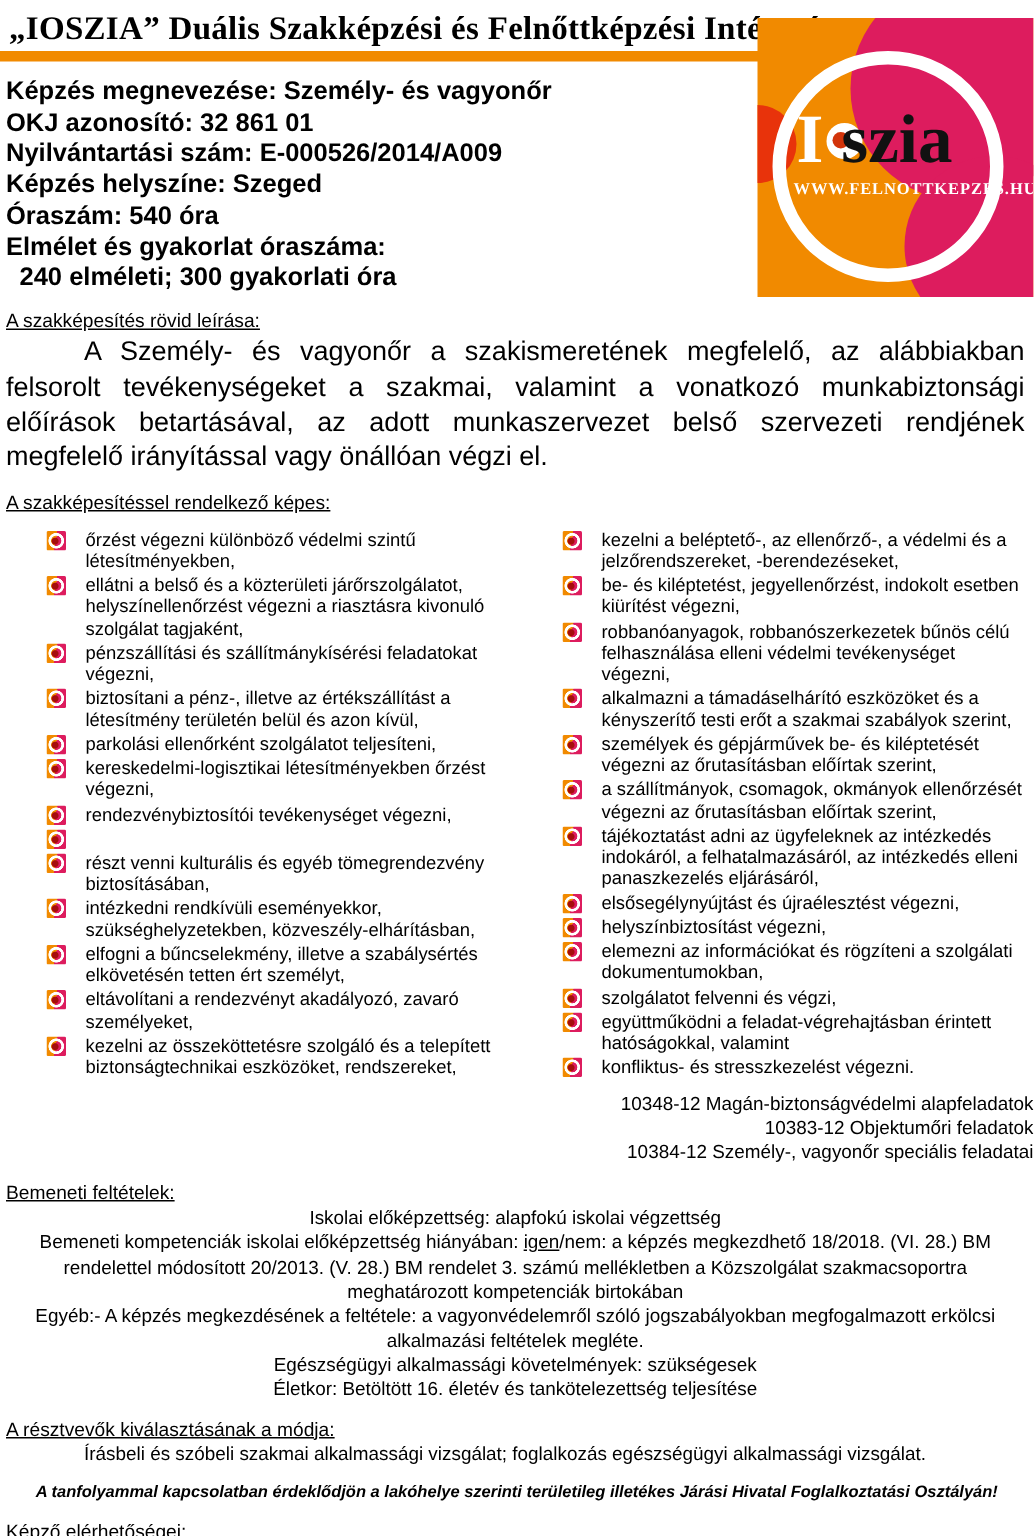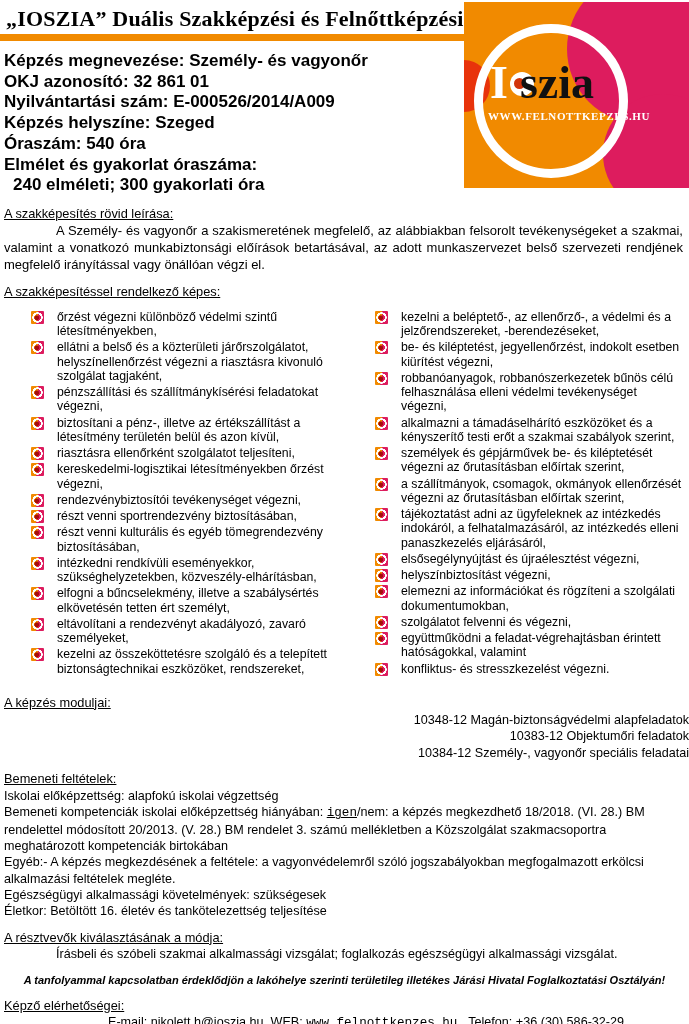--- a/index.html
+++ b/index.html
@@ -10,57 +10,57 @@
   .page{position:relative;width:689px;height:1024px;}
 
   
   .header-title{
     font-family:"Liberation Serif","DejaVu Serif",serif;
     font-size:22px;font-weight:600;padding:6px 0 2px 6px;letter-spacing:.2px;
   }
   .header-rule{width:507px;height:7px;background:#F18A00;margin-left:0;}
 
   
-  .logo{position:absolute;top:2px;right:0;width:184px;height:186px;background:#F18A00;overflow:hidden;padding-left:41px;}
+  .logo{position:absolute;top:12px;right:0;width:184px;height:186px;background:#F18A00;overflow:hidden;}
   .logo .blob-tr{position:absolute;width:150px;height:150px;border-radius:50%;background:#DD1C5E;top:-28px;right:-28px;}
   .logo .blob-br{position:absolute;width:120px;height:120px;border-radius:50%;background:#DD1C5E;bottom:-26px;right:-34px;}
   .logo .blob-l{position:absolute;width:52px;height:52px;border-radius:50%;background:#E8330B;top:58px;left:-26px;}
   .logo .ring{position:absolute;width:136px;height:136px;border:9px solid #fff;border-radius:50%;top:22px;left:10px;}
   .logo .lg-text{position:absolute;top:58px;left:26px;font-family:"Liberation Serif","DejaVu Serif",serif;font-weight:bold;font-size:46px;line-height:1;white-space:nowrap;}
   .logo .lg-i{color:#fff;}
   .logo .lg-disc{display:inline-block;width:24px;height:24px;border-radius:50%;background:#fff;vertical-align:middle;margin:0 -14px 6px 2px;position:relative;}
   .logo .lg-disc::after{content:"";position:absolute;left:4px;top:6px;width:11px;height:11px;border-radius:50%;background:#D2340B;}
   .logo .lg-szia{color:#111;position:relative;}
   .logo .lg-url{position:absolute;top:108px;left:24px;color:#fff;font-family:"Liberation Serif","DejaVu Serif",serif;font-size:11px;font-weight:bold;letter-spacing:.6px;}
 
   
   .course{margin:10px 0 0 4px;font-weight:bold;font-size:17px;line-height:1.22;width:500px;}
   .course .indent{padding-left:9px;}
 
   
   .sec-heading{font-size:12.8px;text-decoration:underline;margin:10px 0 2px 4px;}
   .desc-body{
-    font-size:13px;line-height:1.3;text-align:justify;margin:0 6px 0 4px;text-indent:52px;
+    font-size:18px;line-height:1.3;text-align:justify;margin:0 6px 0 4px;text-indent:52px;
   }
 
   
   .caps{display:flex;margin:4px 0 0 0;}
   .caps ul{list-style:none;margin:7px;padding:0 0 0 24px;width:322px;}
   .caps ul.right{padding-left:22px;width:321px;}
   .caps li{display:flex;gap:13px;margin:0 0 2px 0;font-size:12.3px;line-height:1.16;}
   .blt{
     width:13px;height:13px;flex:none;margin-top:1px;border-radius:1px;
     background-image:
       radial-gradient(circle at 44% 52%, #a50d0d 0 2px, rgba(0,0,0,0) 2.6px),
       radial-gradient(circle at 50% 50%, rgba(0,0,0,0) 0 3.2px, #fff 3.6px 5px, rgba(0,0,0,0) 5.4px),
       linear-gradient(100deg,#F18A00 48%,#DD1C5E 48%);
   }
   .modules-list{margin:0 0 0 4px;font-size:12.6px;line-height:1.3;text-align:right;}
-  .entry-block{margin:0 6px 0 4px;font-size:12.6px;line-height:1.3;text-align:left;}
-  .u{text-decoration:underline;font-family:Liberation Mono, monospace;}
+  .entry-block{margin:0 6px 0 4px;font-size:12.6px;line-height:1.3;text-align:center;}
+  .u{text-decoration:underline;}
   .sel-body{margin:0 6px 0 56px;font-size:12.6px;}
 
   .notice{
     margin:12px 20px 0 20px;text-align:center;font-weight:bold;font-style:italic;font-size:11px;line-height:1.35;
   }
 
   .contact-line{margin:2px 0 0 108px;font-size:12.6px;}
 </style>
 </head>
 <body>
@@ -106,33 +106,32 @@
       <li>
           <span class="blt"></span>
           <span>pénzszállítási és szállítmánykísérési feladatokat végezni,</span>
         </li>
       <li>
           <span class="blt"></span>
           <span>biztosítani a pénz-, illetve az értékszállítást a létesítmény területén belül és azon kívül,</span>
         </li>
       <li>
           <span class="blt"></span>
-          <span>riasztásra ellenőrként szolgálatot teljesíteni,</span>
+          <span>parkolási ellenőrként szolgálatot teljesíteni,</span>
         </li>
       <li>
           <span class="blt"></span>
           <span>kereskedelmi-logisztikai létesítményekben őrzést végezni,</span>
         </li>
       <li>
           <span class="blt"></span>
           <span>rendezvénybiztosítói tevékenységet végezni,</span>
         </li>
       <li>
           <span class="blt"></span>
-          <span>részt venni sportrendezvény biztosításában,</span>
         </li>
       <li>
           <span class="blt"></span>
           <span>részt venni kulturális és egyéb tömegrendezvény biztosításában,</span>
         </li>
       <li>
           <span class="blt"></span>
           <span>intézkedni rendkívüli eseményekkor, szükséghelyzetekben, közveszély-elhárításban,</span>
         </li>
       <li>
@@ -184,34 +183,33 @@
       <li>
           <span class="blt"></span>
           <span>helyszínbiztosítást végezni,</span>
         </li>
       <li>
           <span class="blt"></span>
           <span>elemezni az információkat és rögzíteni a szolgálati dokumentumokban,</span>
         </li>
       <li>
           <span class="blt"></span>
-          <span>szolgálatot felvenni és végezni,</span>
+          <span>szolgálatot felvenni és végzi,</span>
         </li>
       <li>
           <span class="blt"></span>
           <span>együttműködni a feladat-végrehajtásban érintett hatóságokkal, valamint</span>
         </li>
       <li>
           <span class="blt"></span>
           <span>konfliktus- és stresszkezelést végezni.</span>
         </li>
     </ul>
   </div>
 
-  <div class="sec-heading">A képzés moduljai:</div>
   <div class="modules-list">
     <div>10348-12 Magán-biztonságvédelmi alapfeladatok</div>
     <div>10383-12 Objektumőri feladatok</div>
     <div>10384-12 Személy-, vagyonőr speciális feladatai</div>
   </div>
 
   <div class="sec-heading">Bemeneti feltételek:</div>
   <div class="entry-block">
     <div>Iskolai előképzettség: alapfokú iskolai végzettség</div>
     <div><span>Bemeneti kompetenciák iskolai előképzettség hiányában: </span><span class="u">igen</span><span>/nem: a képzés megkezdhető 18/2018. (VI. 28.) BM rendelettel módosított 20/2013. (V. 28.) BM rendelet 3. számú mellékletben a Közszolgálat szakmacsoportra meghatározott kompetenciák birtokában</span></div>

